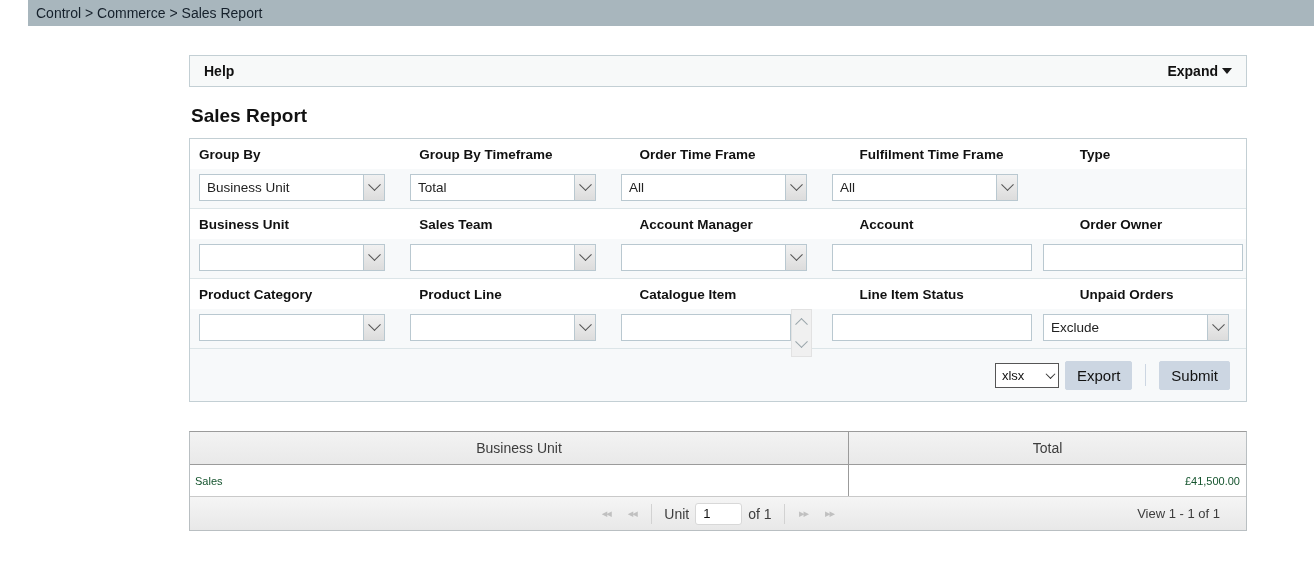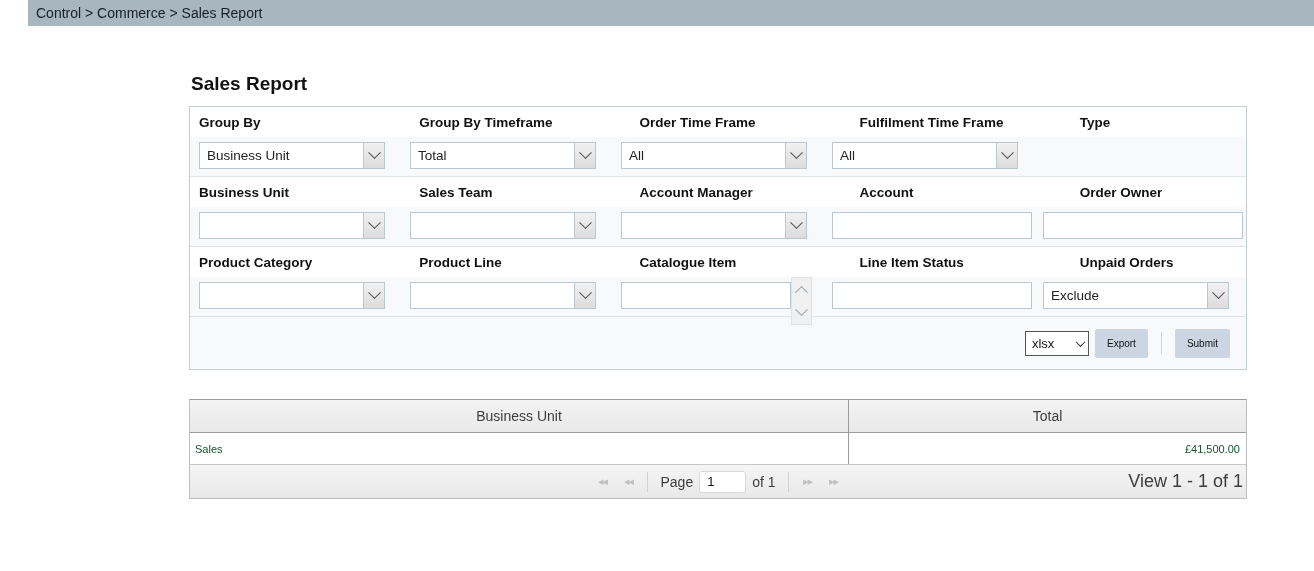--- a/index.html
+++ b/index.html
@@ -220,21 +220,21 @@
   }
   .btn {
     height: 29px;
     background: #ccd6e2;
     border: 1px solid #ccd6e2;
     border-radius: 2px;
     display: flex;
     align-items: center;
     justify-content: center;
     padding: 0 11px;
-    font-size: 10px;
+    font-size: 15px;
     color: #121212;
     cursor: pointer;
   }
   .btn-divider {
     width: 1px;
     height: 22px;
     background: #ccd6e2;
     margin: 0 13px;
   }
 
@@ -316,39 +316,46 @@
     border: 1px solid #d8d8d8;
     border-radius: 3px;
     display: flex;
     align-items: center;
     padding-left: 7px;
     font-size: 13px;
     color: #111;
   }
   .pg-view {
     position: absolute;
-    right: 3px;
-    font-size: 18px;
+    right: 26px;
+    font-size: 13px;
     color: #3d3d3d;
   }
 </style>
 </head>
 <body>
 
 <div class="breadcrumb-bar">
   <span>Control</span>
   <span class="sep"> &gt; </span>
   <span>Commerce</span>
   <span class="sep"> &gt; </span>
   <span>Sales Report</span>
 </div>
 
 <div class="page">
 <div class="content">
 
+  <div class="help-panel">
+    <span class="help-title">Help</span>
+    <span class="help-expand">
+      <span>Expand</span>
+      <span class="caret-down"></span>
+    </span>
+  </div>
 
   <div class="page-title">Sales Report</div>
 
   <div class="filter-panel">
 
     <div class="fp-section">
       <div class="label-row">
         <div class="cell c1"><span class="field-label">Group By</span></div>
         <div class="cell c2"><span class="field-label">Group By Timeframe</span></div>
         <div class="cell c3"><span class="field-label">Order Time Frame</span></div>
@@ -499,21 +506,21 @@
     </div>
     <div class="rt-row">
       <div class="td col-bu">Sales</div>
       <div class="td col-tot">£41,500.00</div>
     </div>
     <div class="rt-foot">
       <div class="pager">
         <span class="pg-icon">◂◂</span>
         <span class="pg-icon">◂◂</span>
         <span class="pg-sep"></span>
-        <span class="pg-label">Page</span>
+        <span class="pg-label">Unit</span>
         <span class="pg-input">1</span>
         <span class="pg-label">of 1</span>
         <span class="pg-sep"></span>
         <span class="pg-icon">▸▸</span>
         <span class="pg-icon">▸▸</span>
       </div>
       <span class="pg-view">View 1 - 1 of 1</span>
     </div>
   </div>
 

